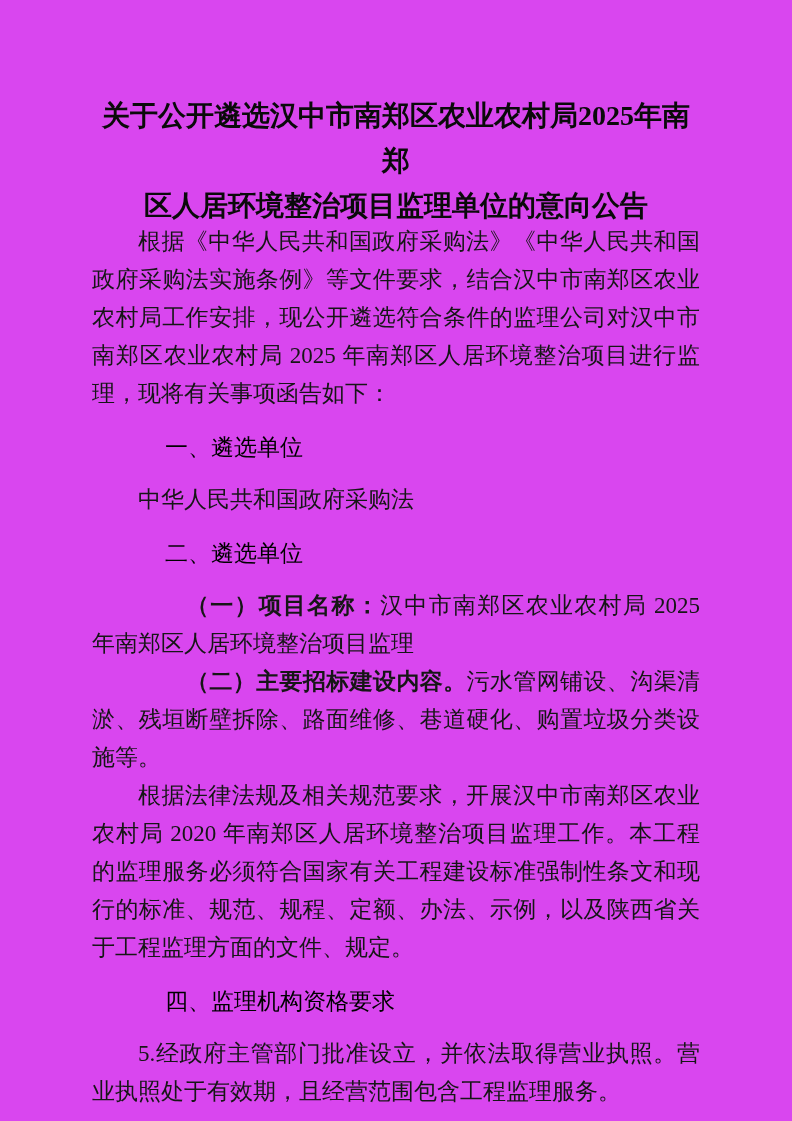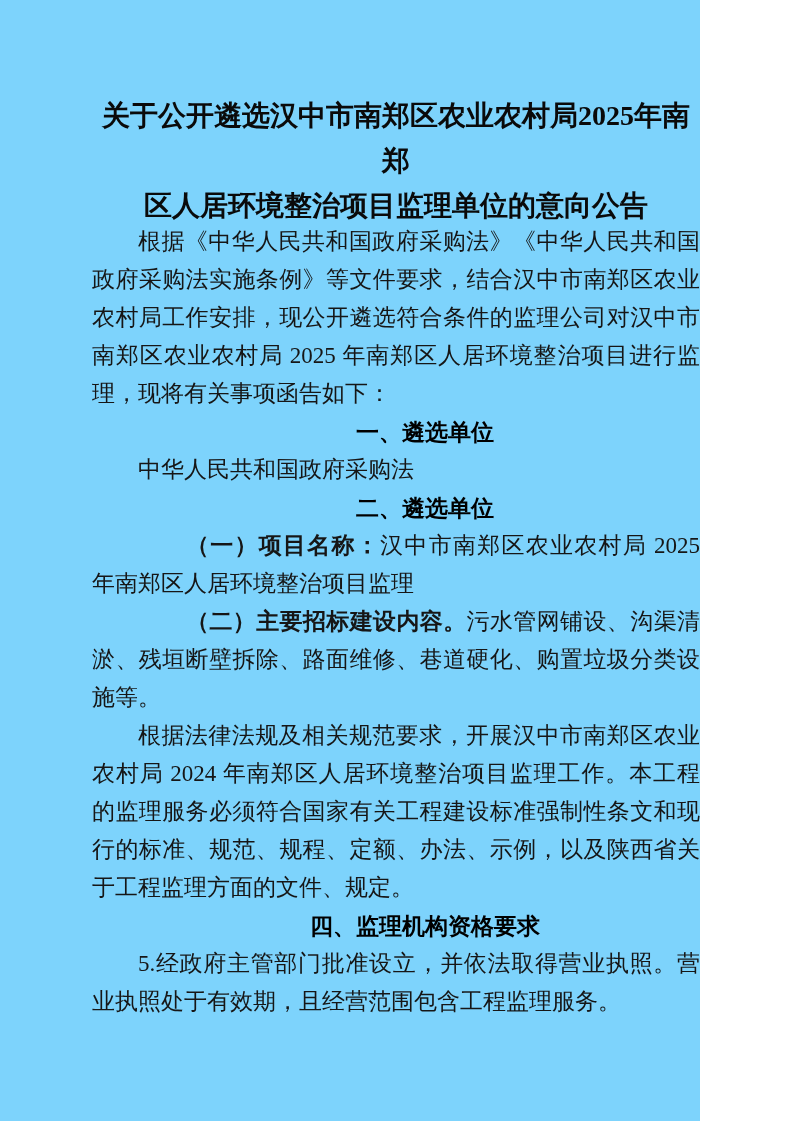--- a/index.html
+++ b/index.html
@@ -2,23 +2,23 @@
 <html><head>
 <meta charset="utf-8">
 <style>
   html, body {
     margin: 0;
     padding: 0;
     background: #ffffff;
   }
   .page {
     position: relative;
-    width: 700px;
+    width: 792px;
     height: 1121px;
-    background: #7dd3fc;
+    background: #d946ef;
     overflow: hidden;
     color: #111111;
     font-family: "Liberation Serif", "DejaVu Serif", serif;
   }
   .doc-title {
     position: absolute;
     top: 93px;
     left: 92px;
     width: 608px;
     text-align: center;
@@ -36,24 +36,24 @@
     font-size: 23px;
     line-height: 38px;
     text-align: justify;
     color: #161616;
   }
   .doc-body .para {
     margin: 0;
     text-indent: 46px;
   }
   .doc-body .heading {
-    margin: 0;
+    margin: 15px;
     text-indent: 58px;
-    text-align: center;
-    font-weight: bold;
+    text-align: left;
+    font-weight: normal;
     color: #000000;
     font-family: "Liberation Sans", "DejaVu Sans", sans-serif;
     font-size: 23px;
     line-height: 38px;
   }
   .run-label {
     font-weight: bold;
     margin-left: 48px;
   }
 </style>
@@ -65,17 +65,17 @@
     <div>关于公开遴选汉中市南郑区农业农村局2025年南郑</div>
     <div>区人居环境整治项目监理单位的意向公告</div>
   </div>
   <div class="doc-body">
       <div class="para"><span>根据《中华人民共和国政府采购法》《中华人民共和国政府采购法实施条例》等文件要求，结合汉中市南郑区农业农村局工作安排，现公开遴选符合条件的监理公司对汉中市南郑区农业农村局 2025 年南郑区人居环境整治项目进行监理，现将有关事项函告如下：</span></div>
       <div class="heading">一、遴选单位</div>
       <div class="para"><span>中华人民共和国政府采购法</span></div>
       <div class="heading">二、遴选单位</div>
       <div class="para"><span class="run-label">（一）项目名称：</span><span>汉中市南郑区农业农村局 2025 年南郑区人居环境整治项目监理</span></div>
       <div class="para"><span class="run-label">（二）主要招标建设内容。</span><span>污水管网铺设、沟渠清淤、残垣断壁拆除、路面维修、巷道硬化、购置垃圾分类设施等。</span></div>
-      <div class="para"><span>根据法律法规及相关规范要求，开展汉中市南郑区农业农村局 2024 年南郑区人居环境整治项目监理工作。本工程的监理服务必须符合国家有关工程建设标准强制性条文和现行的标准、规范、规程、定额、办法、示例，以及陕西省关于工程监理方面的文件、规定。</span></div>
+      <div class="para"><span>根据法律法规及相关规范要求，开展汉中市南郑区农业农村局 2020 年南郑区人居环境整治项目监理工作。本工程的监理服务必须符合国家有关工程建设标准强制性条文和现行的标准、规范、规程、定额、办法、示例，以及陕西省关于工程监理方面的文件、规定。</span></div>
       <div class="heading">四、监理机构资格要求</div>
       <div class="para"><span>5.经政府主管部门批准设立，并依法取得营业执照。营业执照处于有效期，且经营范围包含工程监理服务。</span></div>
     </div>
 </div>
 
 </body></html>

